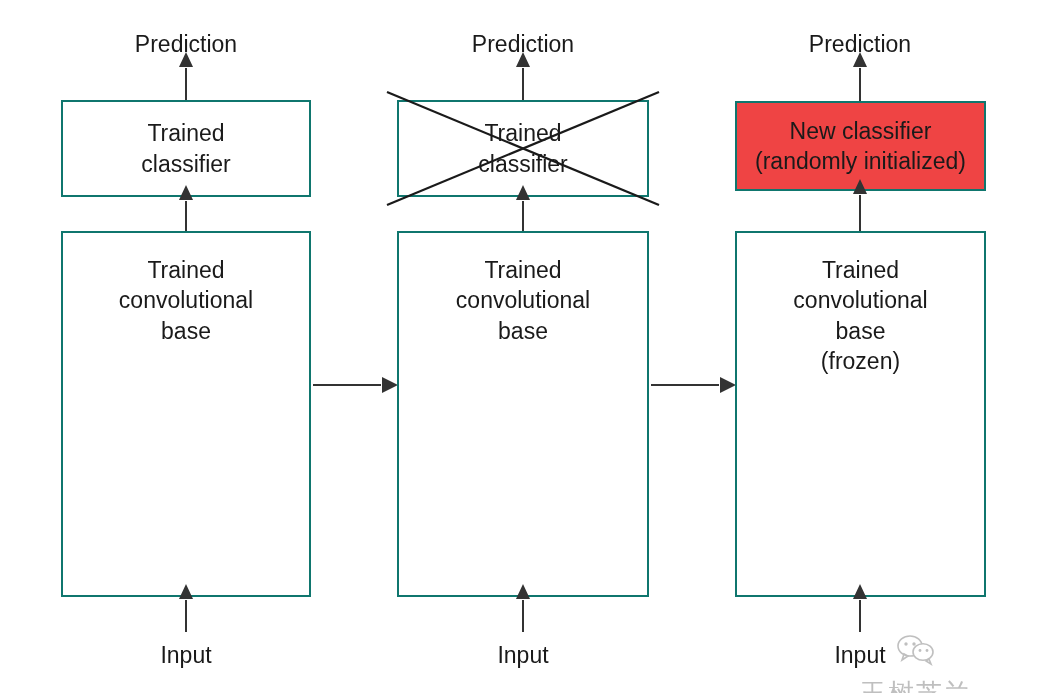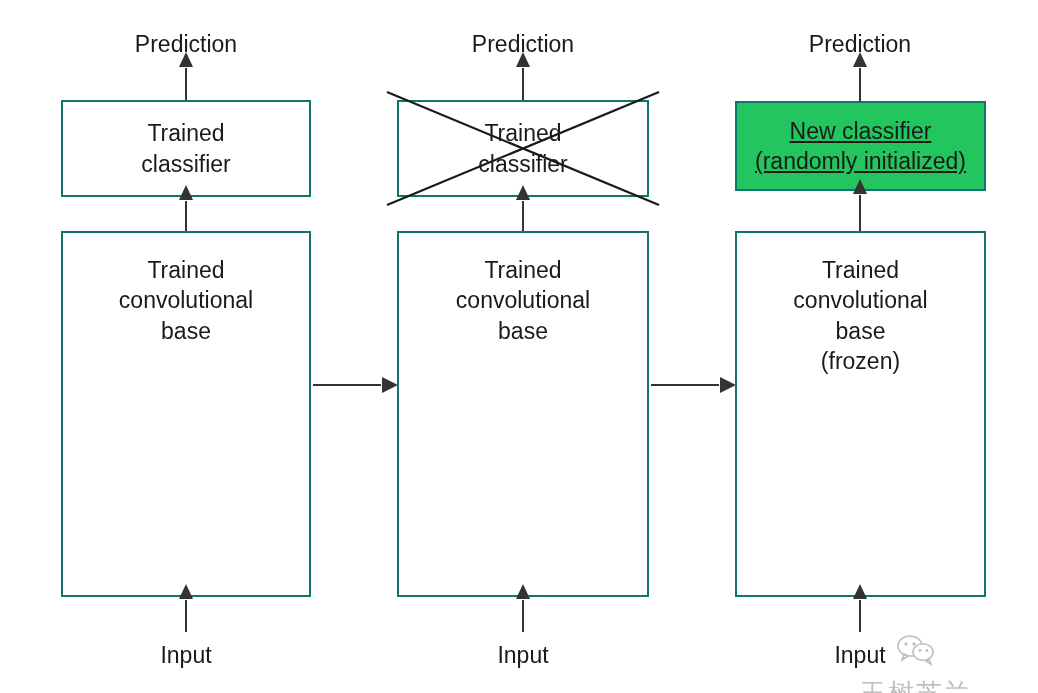--- a/index.html
+++ b/index.html
@@ -24,21 +24,21 @@
     position: absolute;
     box-sizing: border-box;
     border: 2px solid #0f766e;
     background: #ffffff;
     display: flex;
     flex-direction: column;
     align-items: center;
     text-align: center;
     line-height: 1.32;
   }
-  .box.filled { background: #22c55e; text-decoration: underline; }
+  .box.filled { background: #ef4444; }
 
   .box-text {
     white-space: pre-line;
     font-size: 23px;
     color: #1a1a1a;
   }
 
   
   .box.classifier { justify-content: center; }
   

